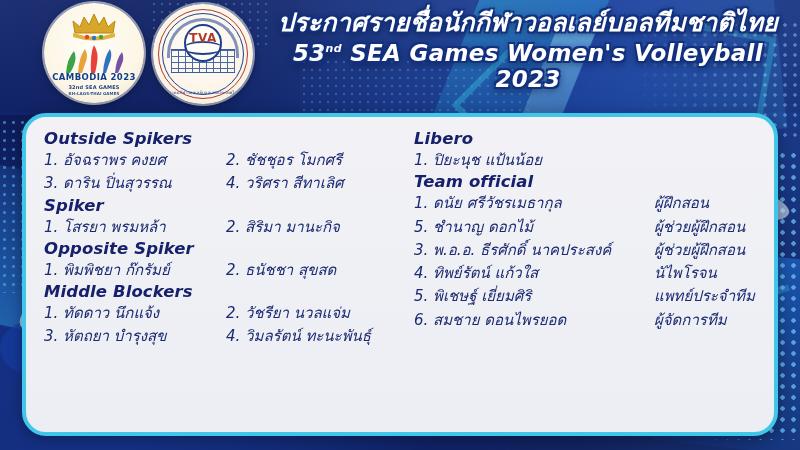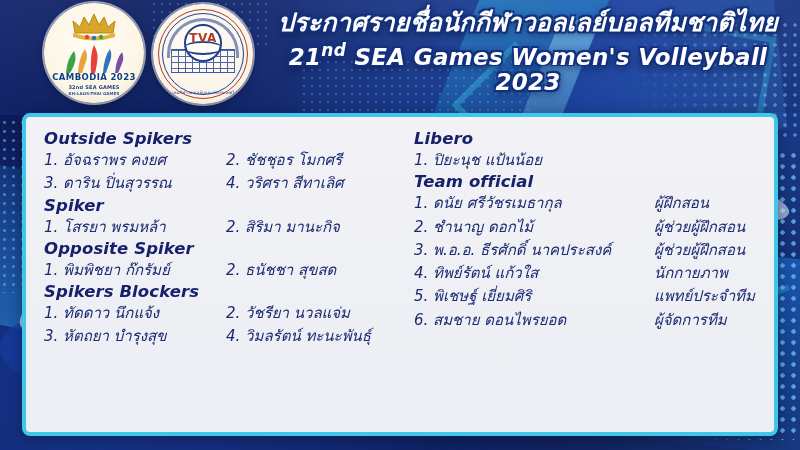--- a/index.html
+++ b/index.html
@@ -133,26 +133,26 @@
   .title-th { font-size:25px; font-weight:bold; font-style:italic; color:#ffffff;
               letter-spacing:.2px; line-height:1.18;
               text-shadow: -1.6px -1.6px 0 #12307e, 1.6px -1.6px 0 #12307e,
                            -1.6px 1.6px 0 #12307e, 1.6px 1.6px 0 #12307e,
                             0 0 5px rgba(20,50,130,.9), 0 3px 7px rgba(0,0,0,.5); }
   .title-en { margin-top:2px; font-size:23px; font-weight:bold; font-style:italic;
               color:#ffffff; letter-spacing:.3px;
               text-shadow: -1.8px -1.8px 0 #12307e, 1.8px -1.8px 0 #12307e,
                            -1.8px 1.8px 0 #12307e, 1.8px 1.8px 0 #12307e,
                             0 0 6px rgba(20,50,130,.95), 0 3px 8px rgba(0,0,0,.5); }
-  .title-en sup { font-size:17px; vertical-align:super; }
+  .title-en sup { font-size:11px; vertical-align:super; }
 
   
   .card { position:absolute; left:22px; top:113px; width:756px; height:323px;
           background:linear-gradient(180deg,#f2f2f6 0%,#eceef3 100%);
-          border:4px solid #3fc6e8; border-radius:8px;
+          border:4px solid #3fc6e8; border-radius:24px;
           box-shadow:0 3px 14px rgba(0,0,0,.35);
           display:flex; padding:12px 14px 10px 18px; }
 
   .col { flex:1 1 50%; }
   .col-right { padding-left:12px; }
 
   .sec-head { font-size:16.5px; font-weight:bold; font-style:italic; color:#16206b;
               letter-spacing:.1px; margin-bottom:1px; }
 
   .rowline { display:flex; }
@@ -221,21 +221,21 @@
     <div class="tva-ring2"></div>
     <div class="tva-arc"></div>
     <div class="tva-net"></div>
     <div class="tva-ball"></div>
     <div class="tva-txt">TVA</div>
     <div class="tva-thai">สมาคมกีฬาวอลเลย์บอลแห่งประเทศไทย</div>
   </div>
 
   <div class="titles">
     <div class="title-th">ประกาศรายชื่อนักกีฬาวอลเลย์บอลทีมชาติไทย</div>
-    <div class="title-en"><span>21</span><sup>nd</sup><span> SEA Games Women's Volleyball 2023</span></div>
+    <div class="title-en"><span>53</span><sup>nd</sup><span> SEA Games Women's Volleyball 2023</span></div>
   </div>
 
   <div class="card">
 
     <div class="col col-left">
       <div id="left-sections">
           <div class="sec-head">Outside Spikers</div>
           <div class="players">
             <div class="rowline">
               <div class="nm">1. อัจฉราพร คงยศ</div>
@@ -253,21 +253,21 @@
               <div class="nm">2. สิริมา มานะกิจ</div>
             </div>
           </div>
           <div class="sec-head">Opposite Spiker</div>
           <div class="players">
             <div class="rowline">
               <div class="nm">1. พิมพิชยา ก๊กรัมย์</div>
               <div class="nm">2. ธนัชชา สุขสด</div>
             </div>
           </div>
-          <div class="sec-head">Spikers Blockers</div>
+          <div class="sec-head">Middle Blockers</div>
           <div class="players">
             <div class="rowline">
               <div class="nm">1. ทัดดาว  นึกแจ้ง</div>
               <div class="nm">2. วัชรียา นวลแจ่ม</div>
             </div>
             <div class="rowline">
               <div class="nm">3. หัตถยา บำรุงสุข</div>
               <div class="nm">4. วิมลรัตน์ ทะนะพันธุ์</div>
             </div>
           </div>
@@ -284,30 +284,30 @@
           </div>
       </div>
       <div class="officials">
         <div class="sec-head">Team official</div>
         <div id="official-rows">
             <div class="rowline">
               <div class="nm name">1. ดนัย ศรีวัชรเมธากุล</div>
               <div class="nm role">ผู้ฝึกสอน</div>
             </div>
             <div class="rowline">
-              <div class="nm name">2. ชำนาญ ดอกไม้</div>
+              <div class="nm name">5. ชำนาญ ดอกไม้</div>
               <div class="nm role">ผู้ช่วยผู้ฝึกสอน</div>
             </div>
             <div class="rowline">
               <div class="nm name">3. พ.อ.อ. ธีรศักดิ์ นาคประสงค์</div>
               <div class="nm role">ผู้ช่วยผู้ฝึกสอน</div>
             </div>
             <div class="rowline">
               <div class="nm name">4. ทิพย์รัตน์   แก้วใส</div>
-              <div class="nm role">นักกายภาพ</div>
+              <div class="nm role">นัไพโรจน</div>
             </div>
             <div class="rowline">
               <div class="nm name">5. พิเชษฐ์ เยี่ยมศิริ</div>
               <div class="nm role">แพทย์ประจำทีม</div>
             </div>
             <div class="rowline">
               <div class="nm name">6. สมชาย ดอนไพรยอด</div>
               <div class="nm role">ผู้จัดการทีม</div>
             </div>
           </div>

